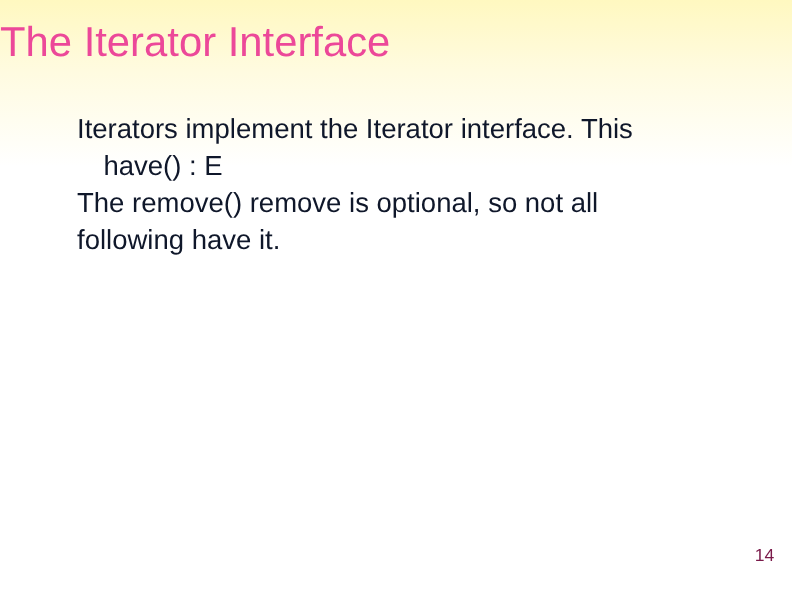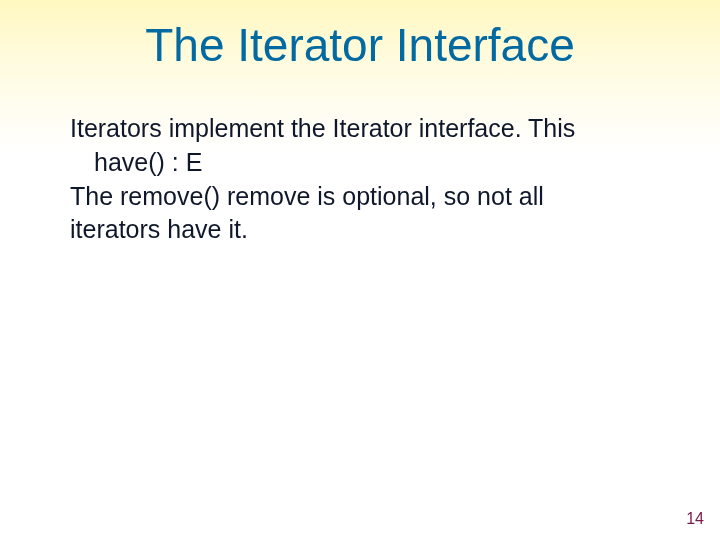--- a/index.html
+++ b/index.html
@@ -7,50 +7,50 @@
   body {
     font-family: Arial, Helvetica, sans-serif;
     background: linear-gradient(to bottom,
       #fff8c0 0%,
       #fffbe0 12%,
       #ffffff 28%,
       #ffffff 100%);
     position: relative;
   }
   .title {
-    color: #0369a1;
-    font-size: 46px;
+    color: #ec4899;
+    font-size: 38px;
     font-weight: 400;
-    text-align: center;
+    text-align: left;
     padding-top: 18px;
     padding-bottom: 40px;
   }
   .content {
     color: #0f172a;
     font-size: 25px;
     line-height: 1.35;
     padding-left: 70px;
     padding-right: 60px;
   }
   .indent {
     padding-left: 24px;
   }
   .pagenum {
     position: absolute;
     right: 16px;
-    bottom: 12px;
+    bottom: 25px;
     color: #7a1a4a;
     font-size: 16px;
   }
 </style>
 </head>
 <body>
 
 <h1 class="title">The Iterator Interface</h1>
 
 <div class="content">
   <div>Iterators implement the Iterator interface. This</div>
   <div class="indent">have() : E</div>
   <div>The remove() remove is optional, so not all</div>
-  <div>iterators have it.</div>
+  <div>following have it.</div>
 </div>
 
 <div class="pagenum">14</div>
 
 </body></html>

